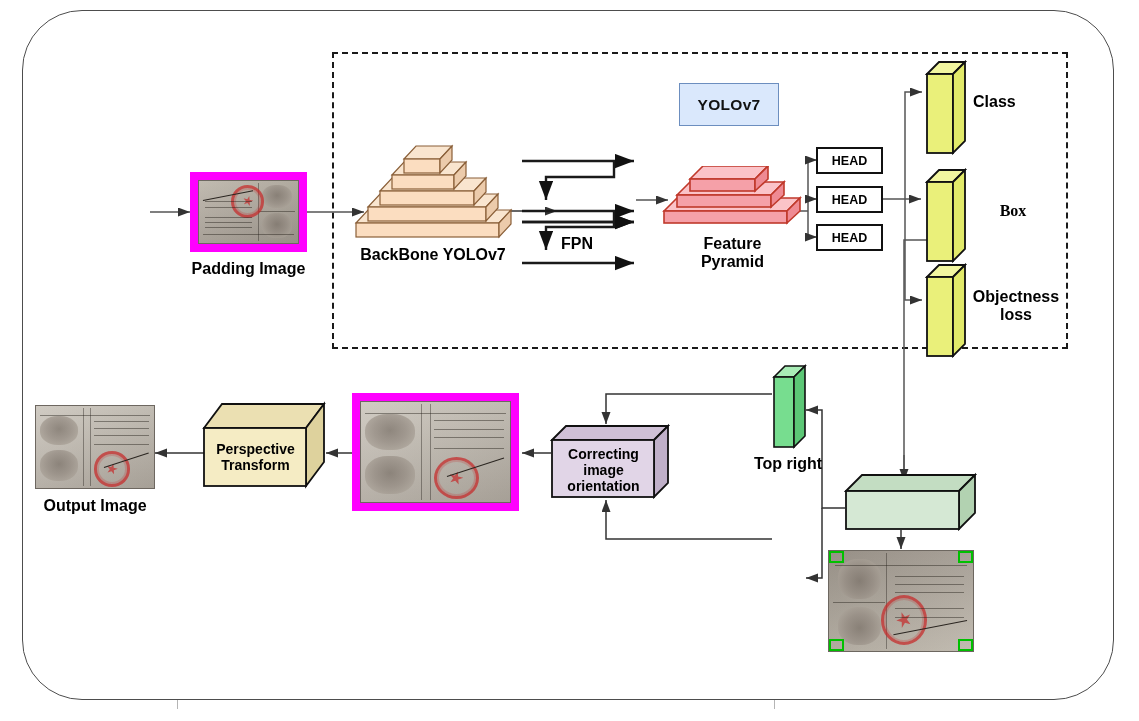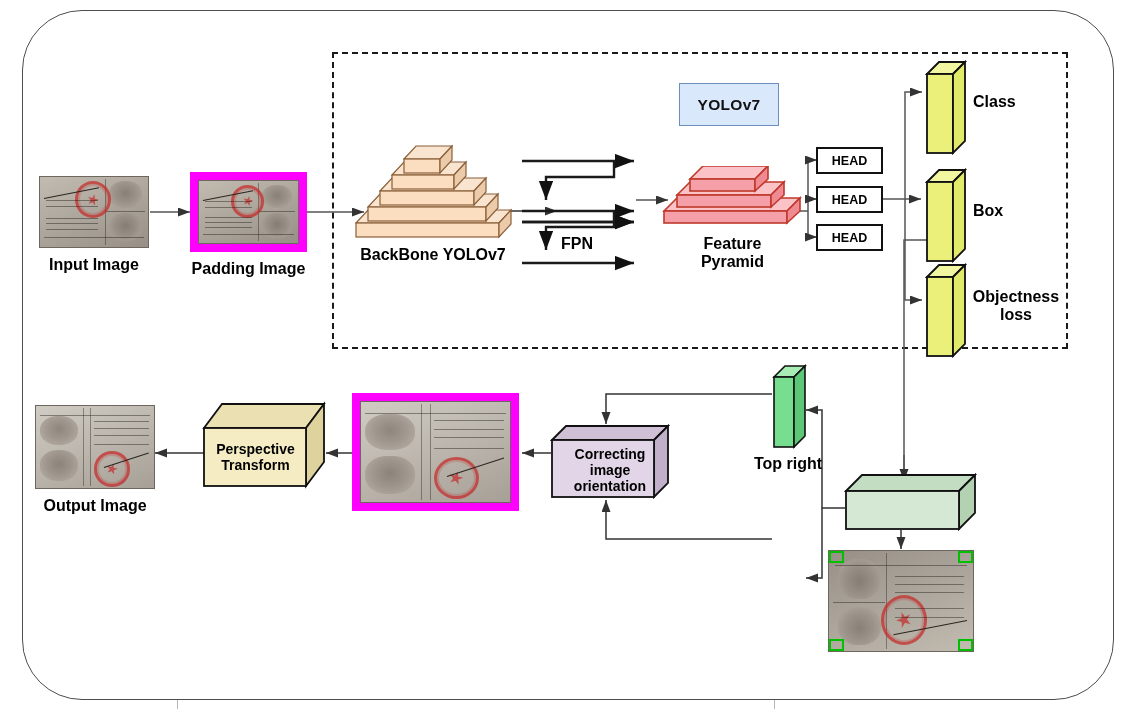--- a/index.html
+++ b/index.html
@@ -129,37 +129,20 @@
 
     <line x1="551" y1="453" x2="522" y2="453" stroke="#333" stroke-width="1.5" marker-end="url(#ah)"></line>
 
     <line x1="352" y1="453" x2="326" y2="453" stroke="#333" stroke-width="1.5" marker-end="url(#ah)"></line>
 
     <line x1="205" y1="453" x2="155" y2="453" stroke="#333" stroke-width="1.5" marker-end="url(#ah)"></line>
   </svg>
 
   <div class="abs" id="yolo-chip">YOLOv7</div>
 
-  <div class="abs" style="left:39px;top:176px;">
-    <div class="doc" style="width:110px;height:72px;">
-      <div class="vline" style="left:60%;top:2px;bottom:2px;"></div>
-      <div class="ln" style="left:61%;right:3%;top:48%;"></div>
-      <div class="fp" style="left:64%;top:6%;width:30%;height:38%;"></div>
-      <div class="fp" style="left:64%;top:52%;width:30%;height:40%;"></div>
-      <div class="seal" style="left:32%;top:6%;width:28%;height:44%;"></div>
-      <div class="ln" style="left:6%;width:48%;top:33%;"></div>
-      <div class="ln" style="left:6%;width:48%;top:42%;"></div>
-      <div class="ln" style="left:6%;width:48%;top:58%;"></div>
-      <div class="ln" style="left:6%;width:48%;top:66%;"></div>
-      <div class="ln" style="left:6%;width:48%;top:74%;"></div>
-      <div class="ln" style="left:4%;right:4%;top:85%;"></div>
-      <div class="diag" style="left:4%;top:30%;width:52%;transform:rotate(-11deg);"></div>
-    </div>
-    <div class="lbl lbl-16" style="margin-top:8px;width:110px;">Input Image</div>
-  </div>
 
   <div class="abs" style="left:190px;top:172px;">
     <div class="magenta-pad" style="width:117px;height:80px;">
       <div class="doc" style="width:100%;height:100%;">
         <div class="vline" style="left:60%;top:2px;bottom:2px;"></div>
         <div class="ln" style="left:61%;right:3%;top:48%;"></div>
         <div class="fp" style="left:64%;top:6%;width:30%;height:38%;"></div>
         <div class="fp" style="left:64%;top:52%;width:30%;height:40%;"></div>
         <div class="seal" style="left:32%;top:6%;width:28%;height:44%;"></div>
         <div class="ln" style="left:6%;width:48%;top:33%;"></div>
@@ -250,21 +233,21 @@
   </div>
   <div class="abs lbl lbl-16" style="left:973px;top:93px;width:80px;text-align:left;">Class</div>
 
   <div class="abs" style="left:925px;top:168px;">
     <svg class="slab" width="44" height="95">
       <polygon points="2,14 14,2 40,2 28,14" fill="#f2f6a0" stroke="#111" stroke-width="1.8"></polygon>
       <rect x="2" y="14" width="26" height="79" fill="#eaf07a" stroke="#111" stroke-width="1.8"></rect>
       <polygon points="28,14 40,2 40,81 28,93" fill="#e2ea6a" stroke="#111" stroke-width="1.8"></polygon>
     </svg>
   </div>
-  <div class="abs lbl lbl-16" style="left:973px;top:202px;width:80px;text-align:left;">Box</div>
+  <div class="abs lbl lbl-16" style="left:973px;top:202px;width:80px;text-align:center;font-family:Liberation Serif, serif;">Box</div>
 
   <div class="abs" style="left:925px;top:263px;">
     <svg class="slab" width="44" height="95">
       <polygon points="2,14 14,2 40,2 28,14" fill="#f2f6a0" stroke="#111" stroke-width="1.8"></polygon>
       <rect x="2" y="14" width="26" height="79" fill="#eaf07a" stroke="#111" stroke-width="1.8"></rect>
       <polygon points="28,14 40,2 40,81 28,93" fill="#e2ea6a" stroke="#111" stroke-width="1.8"></polygon>
     </svg>
   </div>
   <div class="abs lbl lbl-16" style="left:967px;top:288px;width:98px;text-align:center;">Objectness
 loss</div>
@@ -309,21 +292,21 @@
       <div class="corner" style="right:1px;bottom:1px;"></div>
     </div>
   </div>
 
   <div class="abs box3d" style="left:551px;top:424px;width:118px;height:75px;">
     <svg width="118" height="75">
       <polygon points="1,16 15,2 117,2 103,16" fill="#cfc0d6" stroke="#111" stroke-width="1.8"></polygon>
       <polygon points="103,16 117,2 117,59 103,73" fill="#c0b0c9" stroke="#111" stroke-width="1.8"></polygon>
       <rect x="1" y="16" width="102" height="57" fill="#e1d5e7" stroke="#111" stroke-width="1.8"></rect>
     </svg>
-    <div class="abs lbl lbl-14" style="left:2px;top:22px;width:114px;">Correcting
+    <div class="abs lbl lbl-14" style="left:2px;top:22px;width:101px;">Correcting
 image
 orientation</div>
   </div>
 
   <div class="abs" style="left:352px;top:393px;">
     <div class="magenta-pad" style="width:167px;height:118px;">
       <div class="doc" style="width:100%;height:100%;background:
             linear-gradient(135deg,rgba(255,255,255,.18),rgba(0,0,0,.08)),
             linear-gradient(#c6c0b6,#b4ada3);">
         <div class="vline" style="left:40%;top:2px;bottom:2px;"></div>

